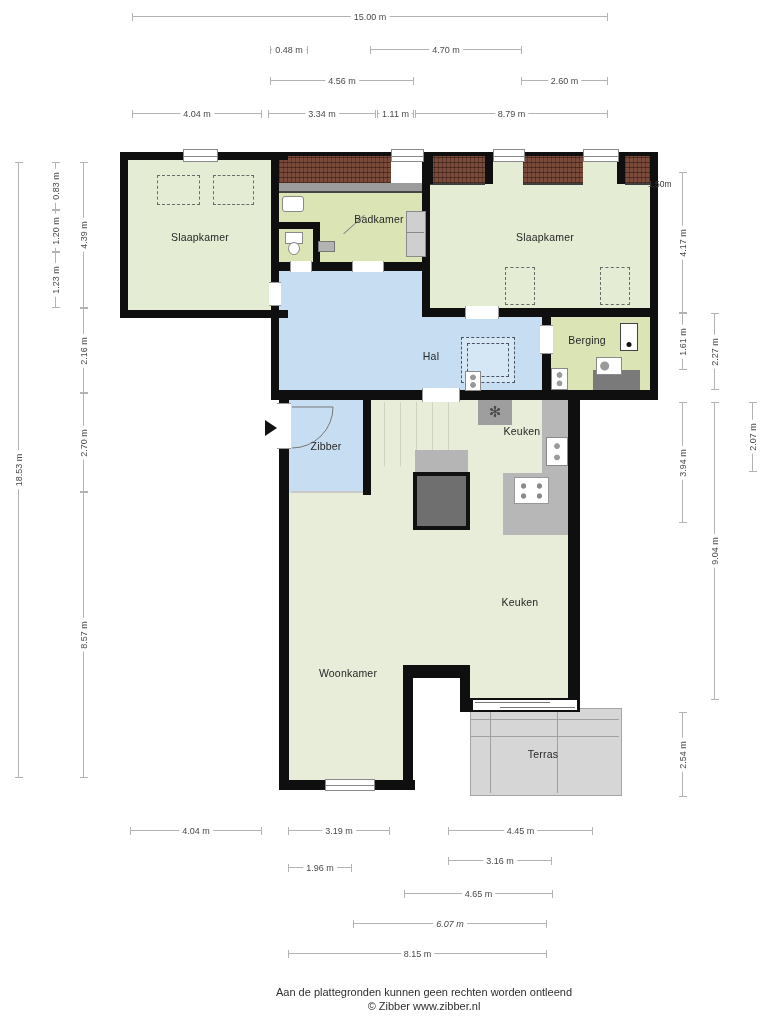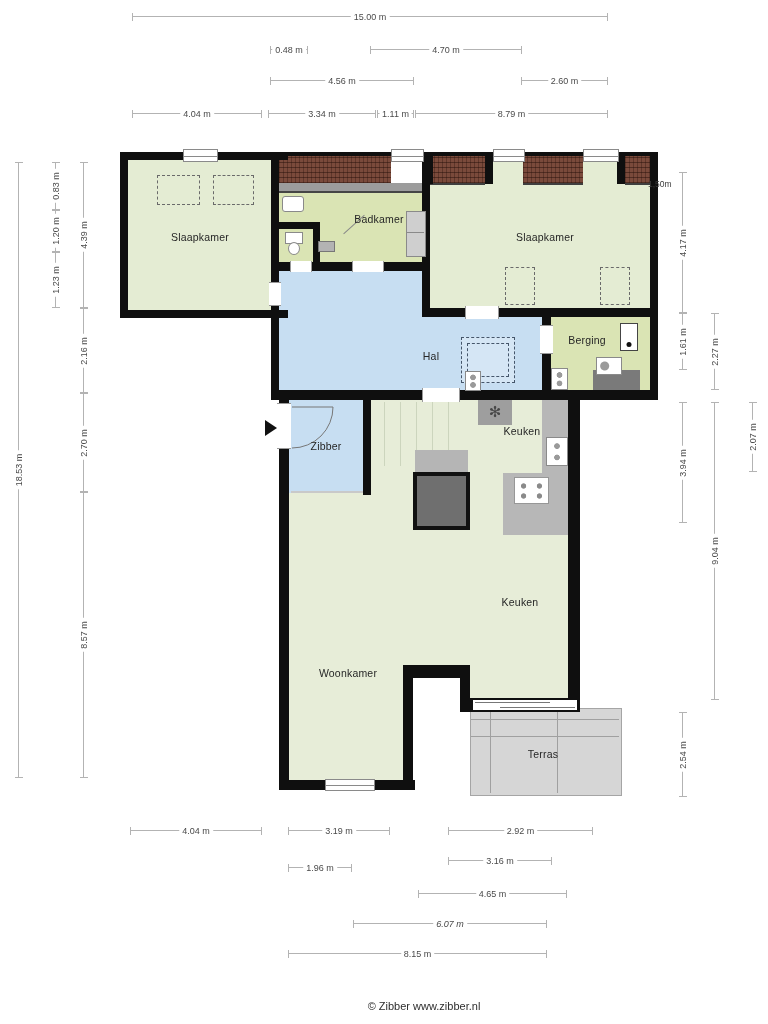--- a/index.html
+++ b/index.html
@@ -235,33 +235,33 @@
       <span>4.04 m</span>
     </div>
   <div class="dh" style="left:288px;top:830px;width:102px;">
       <i class="t0"></i>
       <i class="t1"></i>
       <span>3.19 m</span>
     </div>
   <div class="dh" style="left:448px;top:830px;width:145px;">
       <i class="t0"></i>
       <i class="t1"></i>
-      <span>2.92 m</span>
+      <span>4.45 m</span>
     </div>
   <div class="dh" style="left:288px;top:867px;width:64px;">
       <i class="t0"></i>
       <i class="t1"></i>
       <span>1.96 m</span>
     </div>
   <div class="dh" style="left:448px;top:860px;width:104px;">
       <i class="t0"></i>
       <i class="t1"></i>
       <span>3.16 m</span>
     </div>
-  <div class="dh" style="left:418px;top:893px;width:149px;text-decoration:underline;">
+  <div class="dh" style="left:404px;top:893px;width:149px;text-decoration:underline;">
       <i class="t0"></i>
       <i class="t1"></i>
       <span>4.65 m</span>
     </div>
   <div class="dh" style="left:353px;top:923px;width:194px;font-style:italic;">
       <i class="t0"></i>
       <i class="t1"></i>
       <span>6.07 m</span>
     </div>
   <div class="dh" style="left:288px;top:953px;width:259px;">
@@ -340,15 +340,16 @@
       <i class="t0"></i>
       <i class="t1"></i>
       <span>2.07 m</span>
     </div>
   <div class="dv" style="left:682px;top:712px;height:85px;">
       <i class="t0"></i>
       <i class="t1"></i>
       <span>2.54 m</span>
     </div>
 
+  <div class="footer" style="left:424px;top:986px;">Aan de plattegronden kunnen geen rechten worden ontleend</div>
   <div class="footer" style="left:424px;top:1000px;">© Zibber www.zibber.nl</div>
 
 </div>
 
 </body></html>

